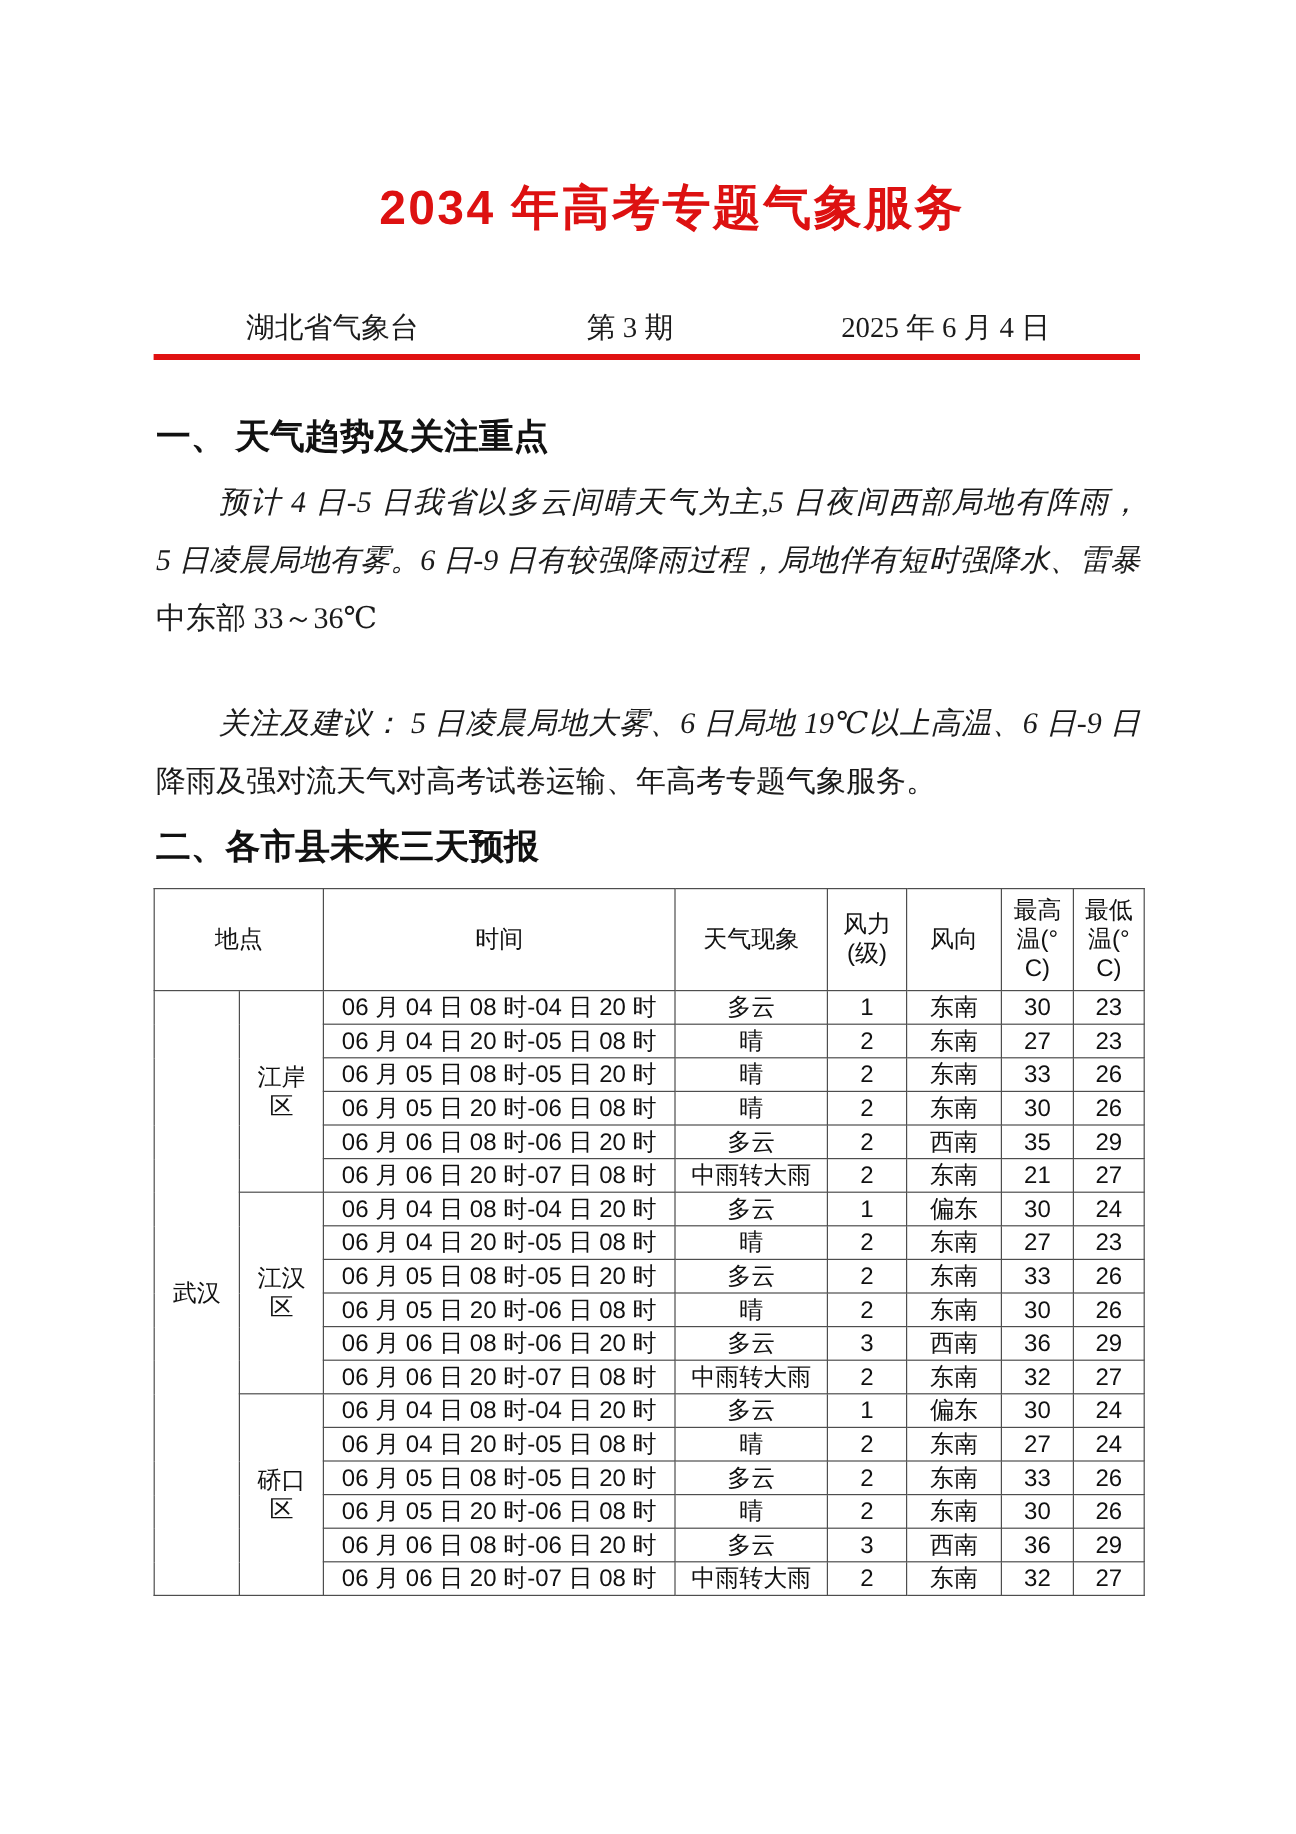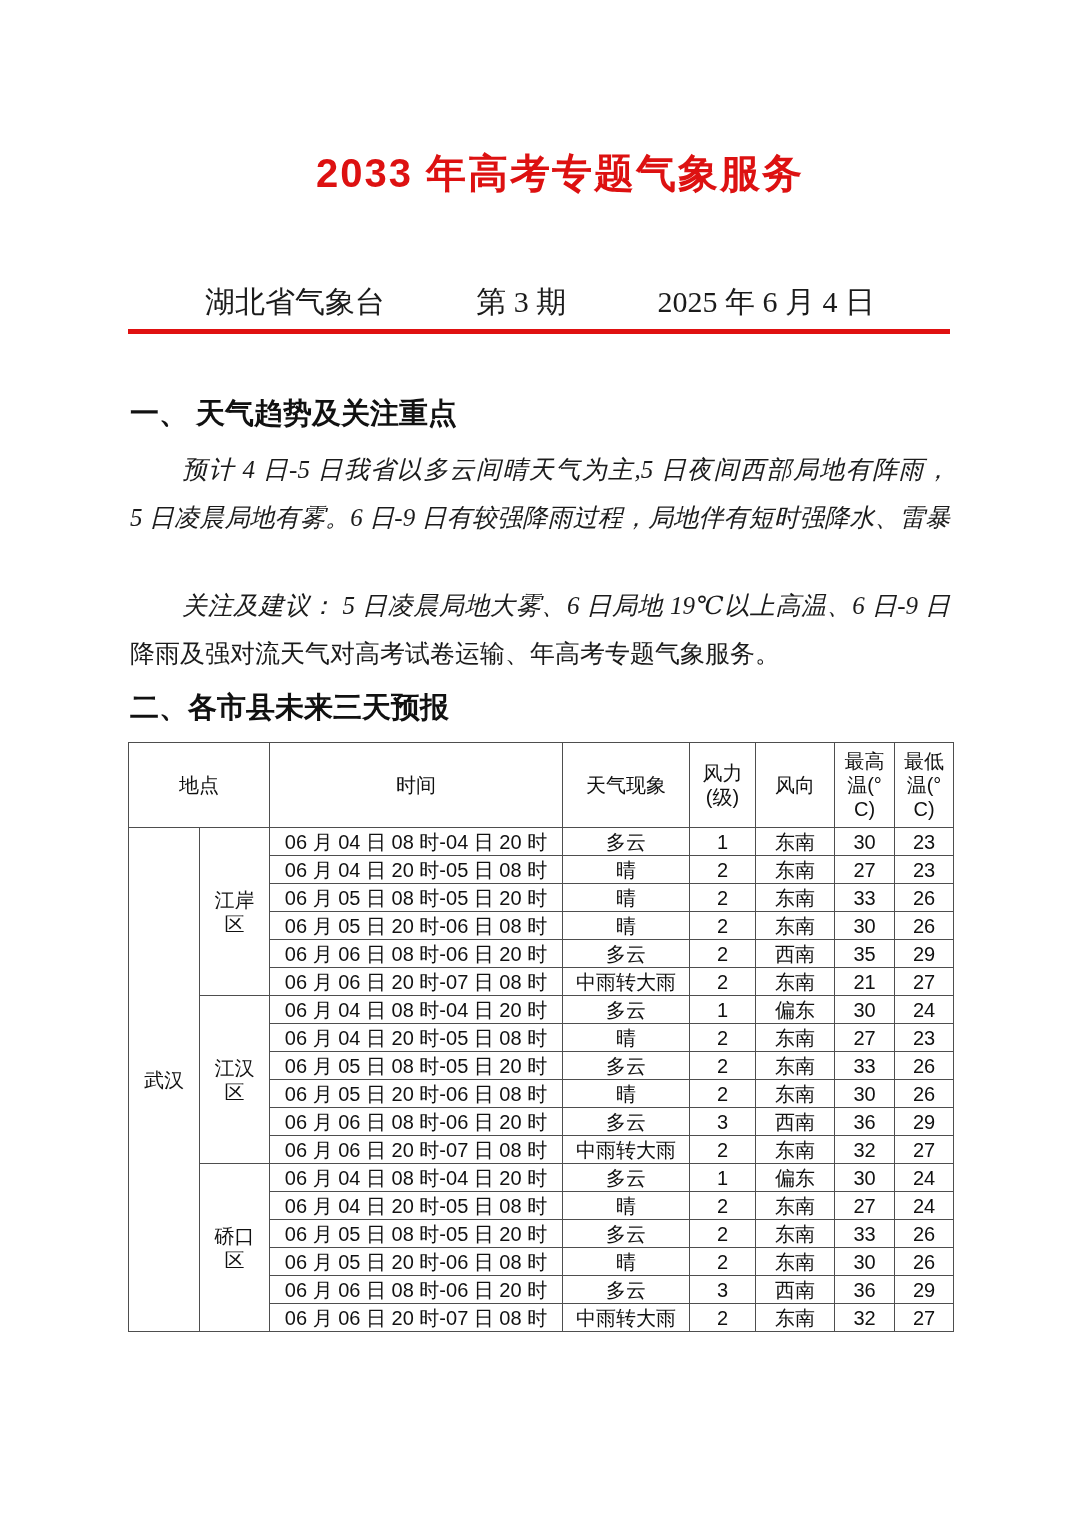--- a/index.html
+++ b/index.html
@@ -18,37 +18,37 @@
     margin-top:146px;
     padding-left:40px;
     text-align:center;
     font-family:"Liberation Sans","DejaVu Sans",sans-serif;
     font-weight:bold;
     font-size:40px;
     letter-spacing:2px;
     color:#dd1111;
   }
   .masthead {
-    margin:81px 130px 0 130px;
+    margin:56px 130px 0 130px;
     display:flex;
     justify-content:space-between;
     align-items:flex-end;
-    font-size:30px;
+    font-size:24px;
     padding:0 75px 0 75px;
   }
   .red-rule {
     margin:6px 0 0 128px;
     width:822px;
     height:5px;
     background:#e01111;
   }
 
   
   .sec-heading {
-    margin:60px 0 0 130px;
+    margin:44px 0 0 130px;
     font-family:"Liberation Sans","DejaVu Sans",sans-serif;
     font-weight:bold;
     font-size:29px;
     color:#111;
   }
 
   
   .para { margin:12px 130px 0 130px; width:820px; font-size:25px; line-height:48px; }
   .para-line { text-align:justify; }
   .para-line.fill { text-align-last:justify;font-style:italic; }
@@ -76,34 +76,35 @@
     overflow:hidden;
   }
   thead th { height:85px; white-space:pre-line; }
   td.city-cell, td.district-cell { white-space:pre-line;margin-top:24px; }
 </style>
 </head>
 <body>
 
 <div class="page">
 
-  <div class="doc-title">2033 年高考专题气象服务</div>
+  <div class="doc-title">2034 年高考专题气象服务</div>
 
   <div class="masthead">
     <span>湖北省气象台</span>
     <span>第 3 期</span>
     <span>2025 年 6 月 4 日</span>
   </div>
   <div class="red-rule"></div>
 
   <div class="sec-heading">一、 天气趋势及关注重点</div>
 
   <div class="para">
     <div class="para-line fill indent">预计 4 日-5 日我省以多云间晴天气为主,5 日夜间西部局地有阵雨，</div>
     <div class="para-line fill">5 日凌晨局地有雾。6 日-9 日有较强降雨过程，局地伴有短时强降水、雷暴</div>
+    <div class="para-line">中东部 33～36℃</div>
   </div>
 
   <div class="para gap">
     <div class="para-line fill indent">关注及建议： 5 日凌晨局地大雾、6 日局地 19℃以上高温、6 日-9 日</div>
     <div class="para-line">降雨及强对流天气对高考试卷运输、年高考专题气象服务。</div>
   </div>
 
   <div class="sec-heading" style="margin-top:10px;">二、各市县未来三天预报</div>
 
   <div class="tbl-wrap">

